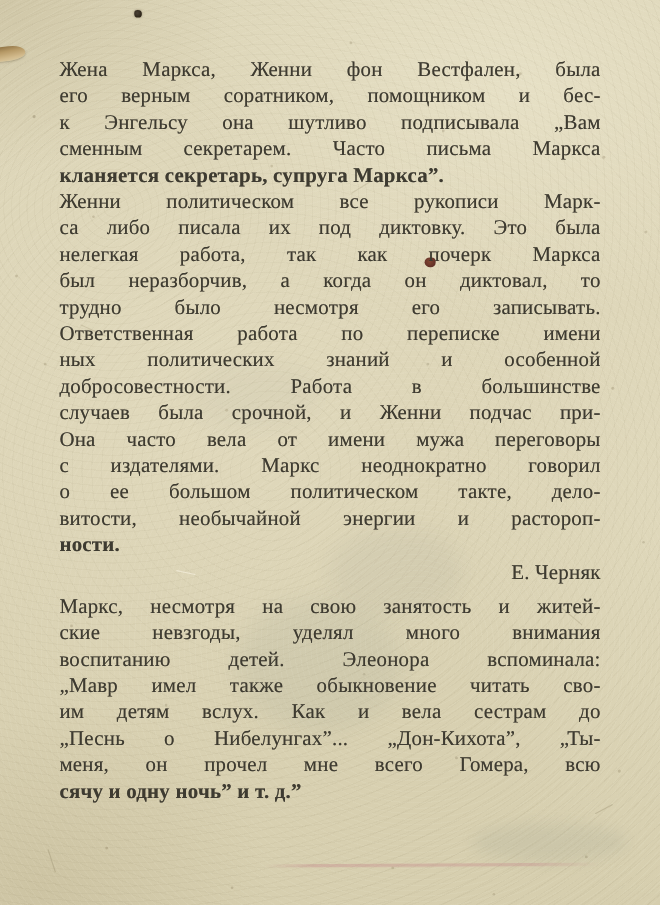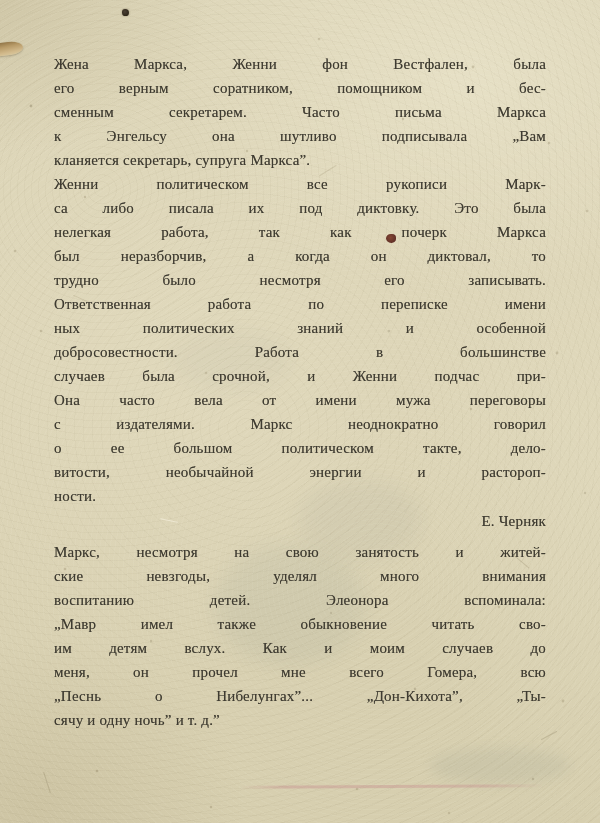--- a/index.html
+++ b/index.html
@@ -84,29 +84,29 @@
   }
   .ghost { position: absolute; border-radius: 50%; filter: blur(9px); background: rgba(148,152,140,.13); }
   .ghost.g1 { left: 215px; top: 545px; width: 150px; height: 120px; }
   .ghost.g2 { left: 300px; top: 480px; width: 120px; height: 80px; background: rgba(148,152,140,.10); }
   .ghost.g3 { left: 430px; top: 748px; width: 140px; height: 36px; background: rgba(140,150,135,.14); filter: blur(6px); }
   .ghost.g4 { left: 170px; top: 330px; width: 120px; height: 60px; background: rgba(150,150,138,.08); }
 
   
   .text {
     position: absolute; left: 54px; top: 52px; width: 492px;
-    font-size: 15px; line-height: 24px;
+    font-size: 19px; line-height: 24px;
     color: var(--ink, #3e3b31);
     letter-spacing: .2px;
     text-shadow: 0 0 .6px rgba(62,57,45,.55);
   }
   .para { margin: 0; }
   .para.gap { margin-top: 7px; }
   .line { text-align: justify; text-align-last: justify; white-space: normal; }
-  .line.last { text-align-last: left; }
+  .line.last { text-align-last: left; font-weight: bold; }
   .line.signature { text-align: center; text-align-last: right; padding-right: 0px; margin-top: 1px; }
 </style>
 </head>
 <body>
 
 <div class="page">
   <div class="grain"></div>
   <div class="speckles"></div>
   <div class="fiber f1"></div>
   <div class="fiber f2"></div>
@@ -122,22 +122,22 @@
 
   <div class="edge-chip"></div>
   <div class="ink-speck"></div>
   <div class="ink-blot"></div>
   <div class="crease-line"></div>
 
   <div class="text">
       <div class="para">
         <div class="line">Жена Маркса, Женни фон Вестфален, была</div>
         <div class="line">его верным соратником, помощником и бес-</div>
+        <div class="line">к Энгельсу она шутливо подписывала „Вам</div>
         <div class="line">сменным секретарем. Часто письма Маркса</div>
-        <div class="line">к Энгельсу она шутливо подписывала „Вам</div>
         <div class="line last">кланяется секретарь, супруга Маркса”.</div>
       </div>
       <div class="para">
         <div class="line">Женни политическом все рукописи Марк-</div>
         <div class="line">са либо писала их под диктовку. Это была</div>
         <div class="line">нелегкая работа, так как почерк Маркса</div>
         <div class="line">был неразборчив, а когда он диктовал, то</div>
         <div class="line">трудно было несмотря его записывать.</div>
         <div class="line">Ответственная работа по переписке имени</div>
         <div class="line">ных политических знаний и особенной</div>
@@ -150,19 +150,19 @@
         <div class="line">о ее большом политическом такте, дело-</div>
         <div class="line">витости, необычайной энергии и растороп-</div>
         <div class="line last">ности.</div>
       </div>
       <div class="line signature">Е. Черняк</div>
       <div class="para gap">
         <div class="line">Маркс, несмотря на свою занятость и житей-</div>
         <div class="line">ские невзгоды, уделял много внимания</div>
         <div class="line">воспитанию детей. Элеонора вспоминала:</div>
         <div class="line">„Мавр имел также обыкновение читать сво-</div>
-        <div class="line">им детям вслух. Как и моим случаев до</div>
+        <div class="line">им детям вслух. Как и вела сестрам до</div>
+        <div class="line">„Песнь о Нибелунгах”... „Дон-Кихота”, „Ты-</div>
         <div class="line">меня, он прочел мне всего Гомера, всю</div>
-        <div class="line">„Песнь о Нибелунгах”... „Дон-Кихота”, „Ты-</div>
         <div class="line last">сячу и одну ночь” и т. д.”</div>
       </div>
     </div>
 </div>
 
 </body></html>

